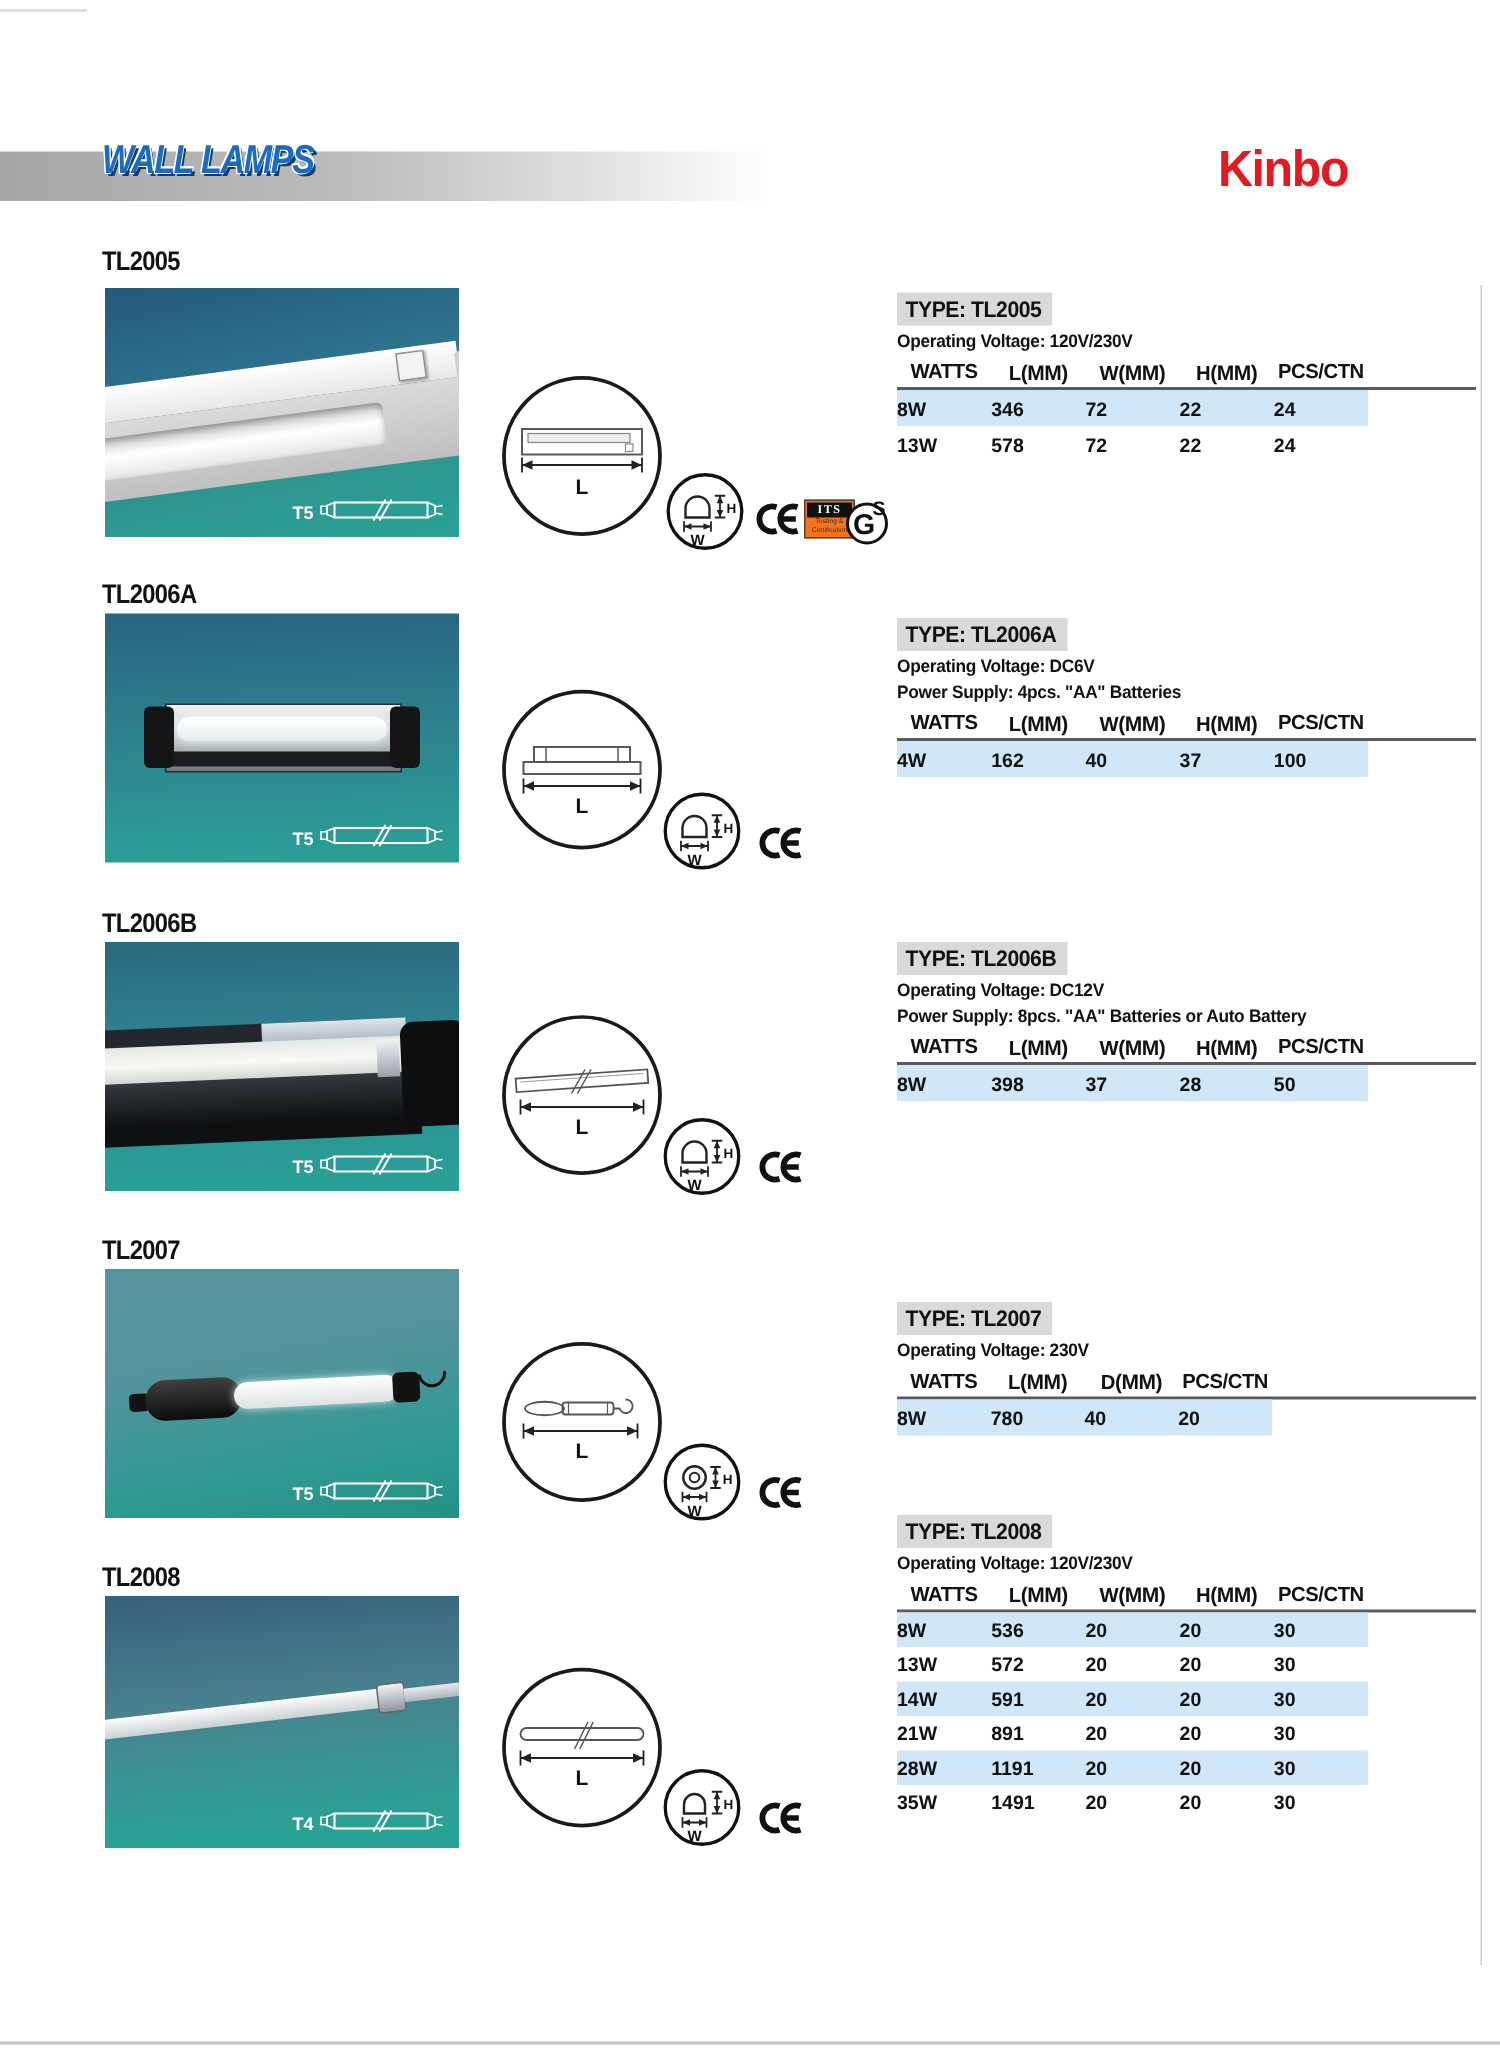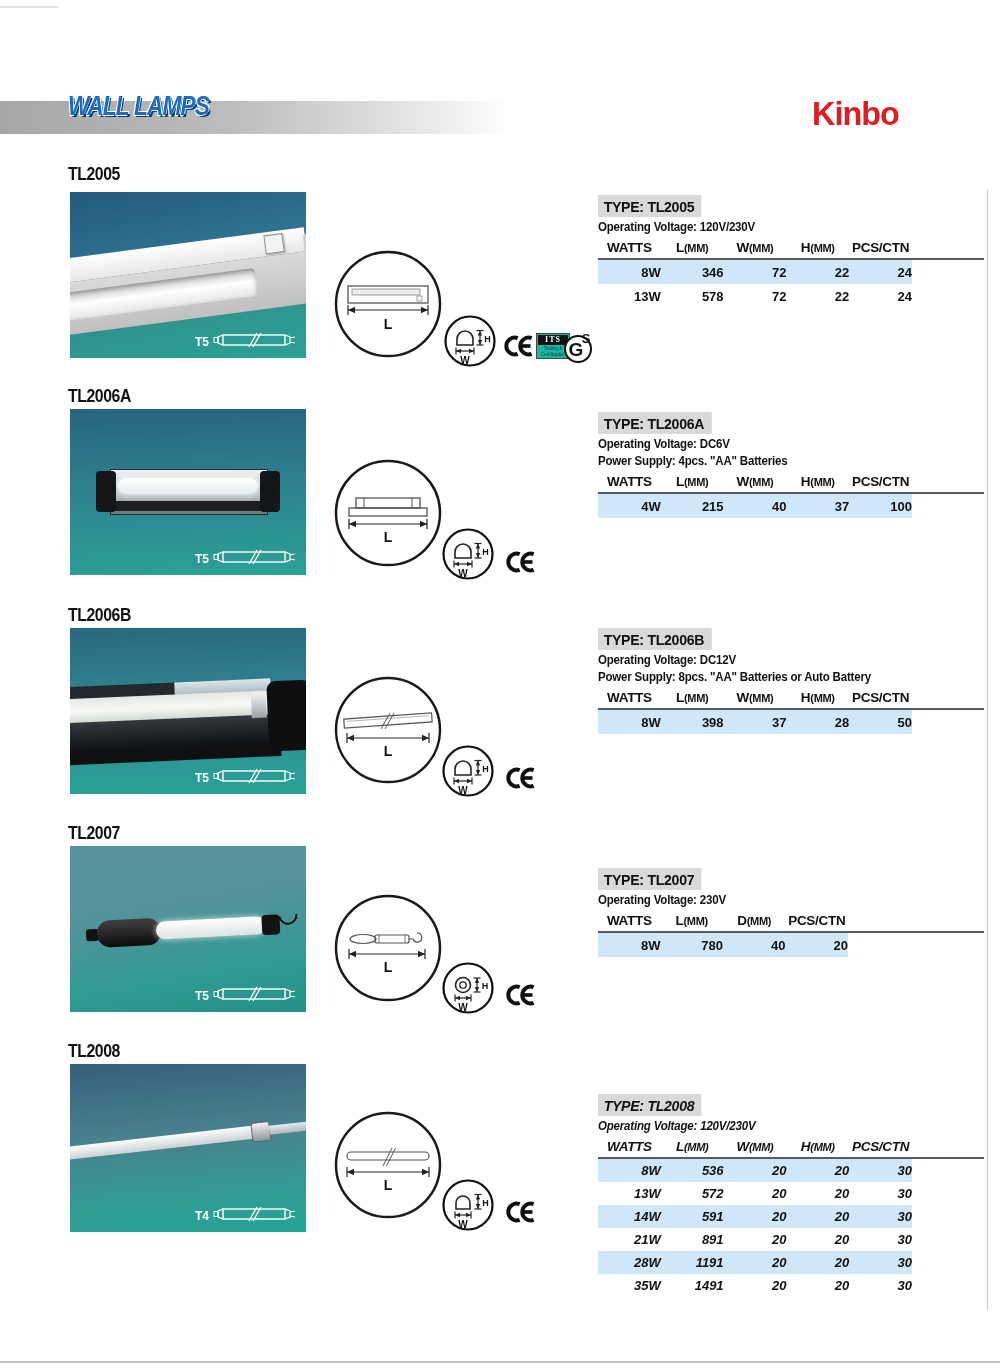--- a/index.html
+++ b/index.html
@@ -72,43 +72,43 @@
   .l5-tube{left:0;top:3px;width:212px;height:13px;border-radius:7px;
            background:linear-gradient(#fdfdfd,#c9d1d3);}
   .l5-cap{left:194px;top:0;width:17px;height:18px;border:1px solid #60676b;border-radius:3px;
           background:linear-gradient(#f0f2f4,#8e969b);}
   .l5-tail{left:212px;top:5px;width:50px;height:9px;background:linear-gradient(#e7eaeb,#aeb7bb);}
 
   
   .abs{position:absolute;}
   svg text{font-family:"Liberation Sans", sans-serif;}
 
-  .its-mark{position:absolute;width:30px;background:#14b8a6;border:1px solid #444;padding:1px;}
+  .its-mark{position:absolute;width:30px;background:#f97316;border:1px solid #444;padding:1px;}
   .its-bar{background:#111;color:#fff;text-align:center;font-size:8px;line-height:10px;
            font-weight:bold;font-family:"Liberation Serif", serif;letter-spacing:1px;}
   .its-sub{font-size:5px;line-height:6px;text-align:center;color:#333;transform:scale(0.9);}
 
   
   .spec{position:absolute;left:598px;width:386px;}
   .type-label{display:inline-block;background:#d9d9d9;padding:3px 8px 2px 6px;font-size:15px;
               font-weight:bold;letter-spacing:-0.3px;transform:scaleX(0.94);transform-origin:left;
               margin-bottom:2px;}
   .note{font-size:12px;font-weight:bold;line-height:17px;letter-spacing:-0.2px;
         transform:scaleX(0.96);transform-origin:left;}
   .spec-table{margin-top:3px;width:386px;}
   .spec-head{display:flex;height:17px;align-items:center;width:314px;}
   .narrow .spec-head{width:250px;}
   .spec-hcell{flex:1;text-align:center;font-size:13.5px;font-weight:bold;letter-spacing:-0.3px;}
-  .hsub{font-size:11px;font-weight:bold;}
+  .hsub{font-size:14px;font-weight:bold;}
   .spec-line{height:2px;background:#5a5a5a;margin-top:2px;width:386px;}
   .spec-row{display:flex;height:24px;align-items:center;width:314px;}
   .narrow .spec-row{width:250px;}
   .tight .spec-row{height:23px;}
   .spec-row.hl{background:#cfe7f8;}
-  .spec-cell{flex:1;text-align:right;font-size:13px;font-weight:bold;}
+  .spec-cell{flex:1;text-align:left;font-size:13px;font-weight:bold;}
 </style>
 </head>
 <body>
 
 <div class="page">
   <div class="edge-topleft"></div>
   <div class="edge-right"></div>
   <div class="edge-bottom"></div>
 
   
@@ -279,21 +279,21 @@
           <div class="spec-head">
             <div class="spec-hcell">WATTS</div>
             <div class="spec-hcell"><span>L</span><span class="hsub">(MM)</span></div>
             <div class="spec-hcell"><span>W</span><span class="hsub">(MM)</span></div>
             <div class="spec-hcell"><span>H</span><span class="hsub">(MM)</span></div>
             <div class="spec-hcell">PCS/CTN</div>
           </div>
           <div class="spec-line"></div>
           <div class="spec-row hl">
             <div class="spec-cell">4W</div>
-            <div class="spec-cell">215</div>
+            <div class="spec-cell">162</div>
             <div class="spec-cell">40</div>
             <div class="spec-cell">37</div>
             <div class="spec-cell">100</div>
           </div>
         </div>
     </div>
   </div>
 
   
   <div style="display:contents">
@@ -507,21 +507,21 @@
       <line x1="30" y1="33.5" x2="30" y2="40.5" stroke="#222" stroke-width="1.2"></line>
       <path d="M14 37 L19 34.8 L19 39.2 Z" fill="#222"></path>
       <path d="M30 37 L25 34.8 L25 39.2 Z" fill="#222"></path>
       <text x="22" y="49.5" font-size="10" font-weight="bold" text-anchor="middle" fill="#111">W</text>
     </svg>
     <svg class="abs" style="left:499px;top:1197px;" width="38" height="30" viewBox="0 0 68 42">
       <path d="M37 7 A15 15 0 1 0 37 35" fill="none" stroke="#111" stroke-width="7"></path>
       <path d="M62 7 A15 15 0 1 0 62 35" fill="none" stroke="#111" stroke-width="7"></path>
       <line x1="42" y1="21" x2="60" y2="21" stroke="#111" stroke-width="6.5"></line>
     </svg>
-    <div class="spec tight" style="top:1094px;font-style:italic;">
+    <div class="spec tight" style="top:1010px;">
       <div class="type-label">TYPE: TL2008</div>
       <div class="note">Operating Voltage: 120V/230V</div>
       <div class="spec-table">
           <div class="spec-head">
             <div class="spec-hcell">WATTS</div>
             <div class="spec-hcell"><span>L</span><span class="hsub">(MM)</span></div>
             <div class="spec-hcell"><span>W</span><span class="hsub">(MM)</span></div>
             <div class="spec-hcell"><span>H</span><span class="hsub">(MM)</span></div>
             <div class="spec-hcell">PCS/CTN</div>
           </div>

